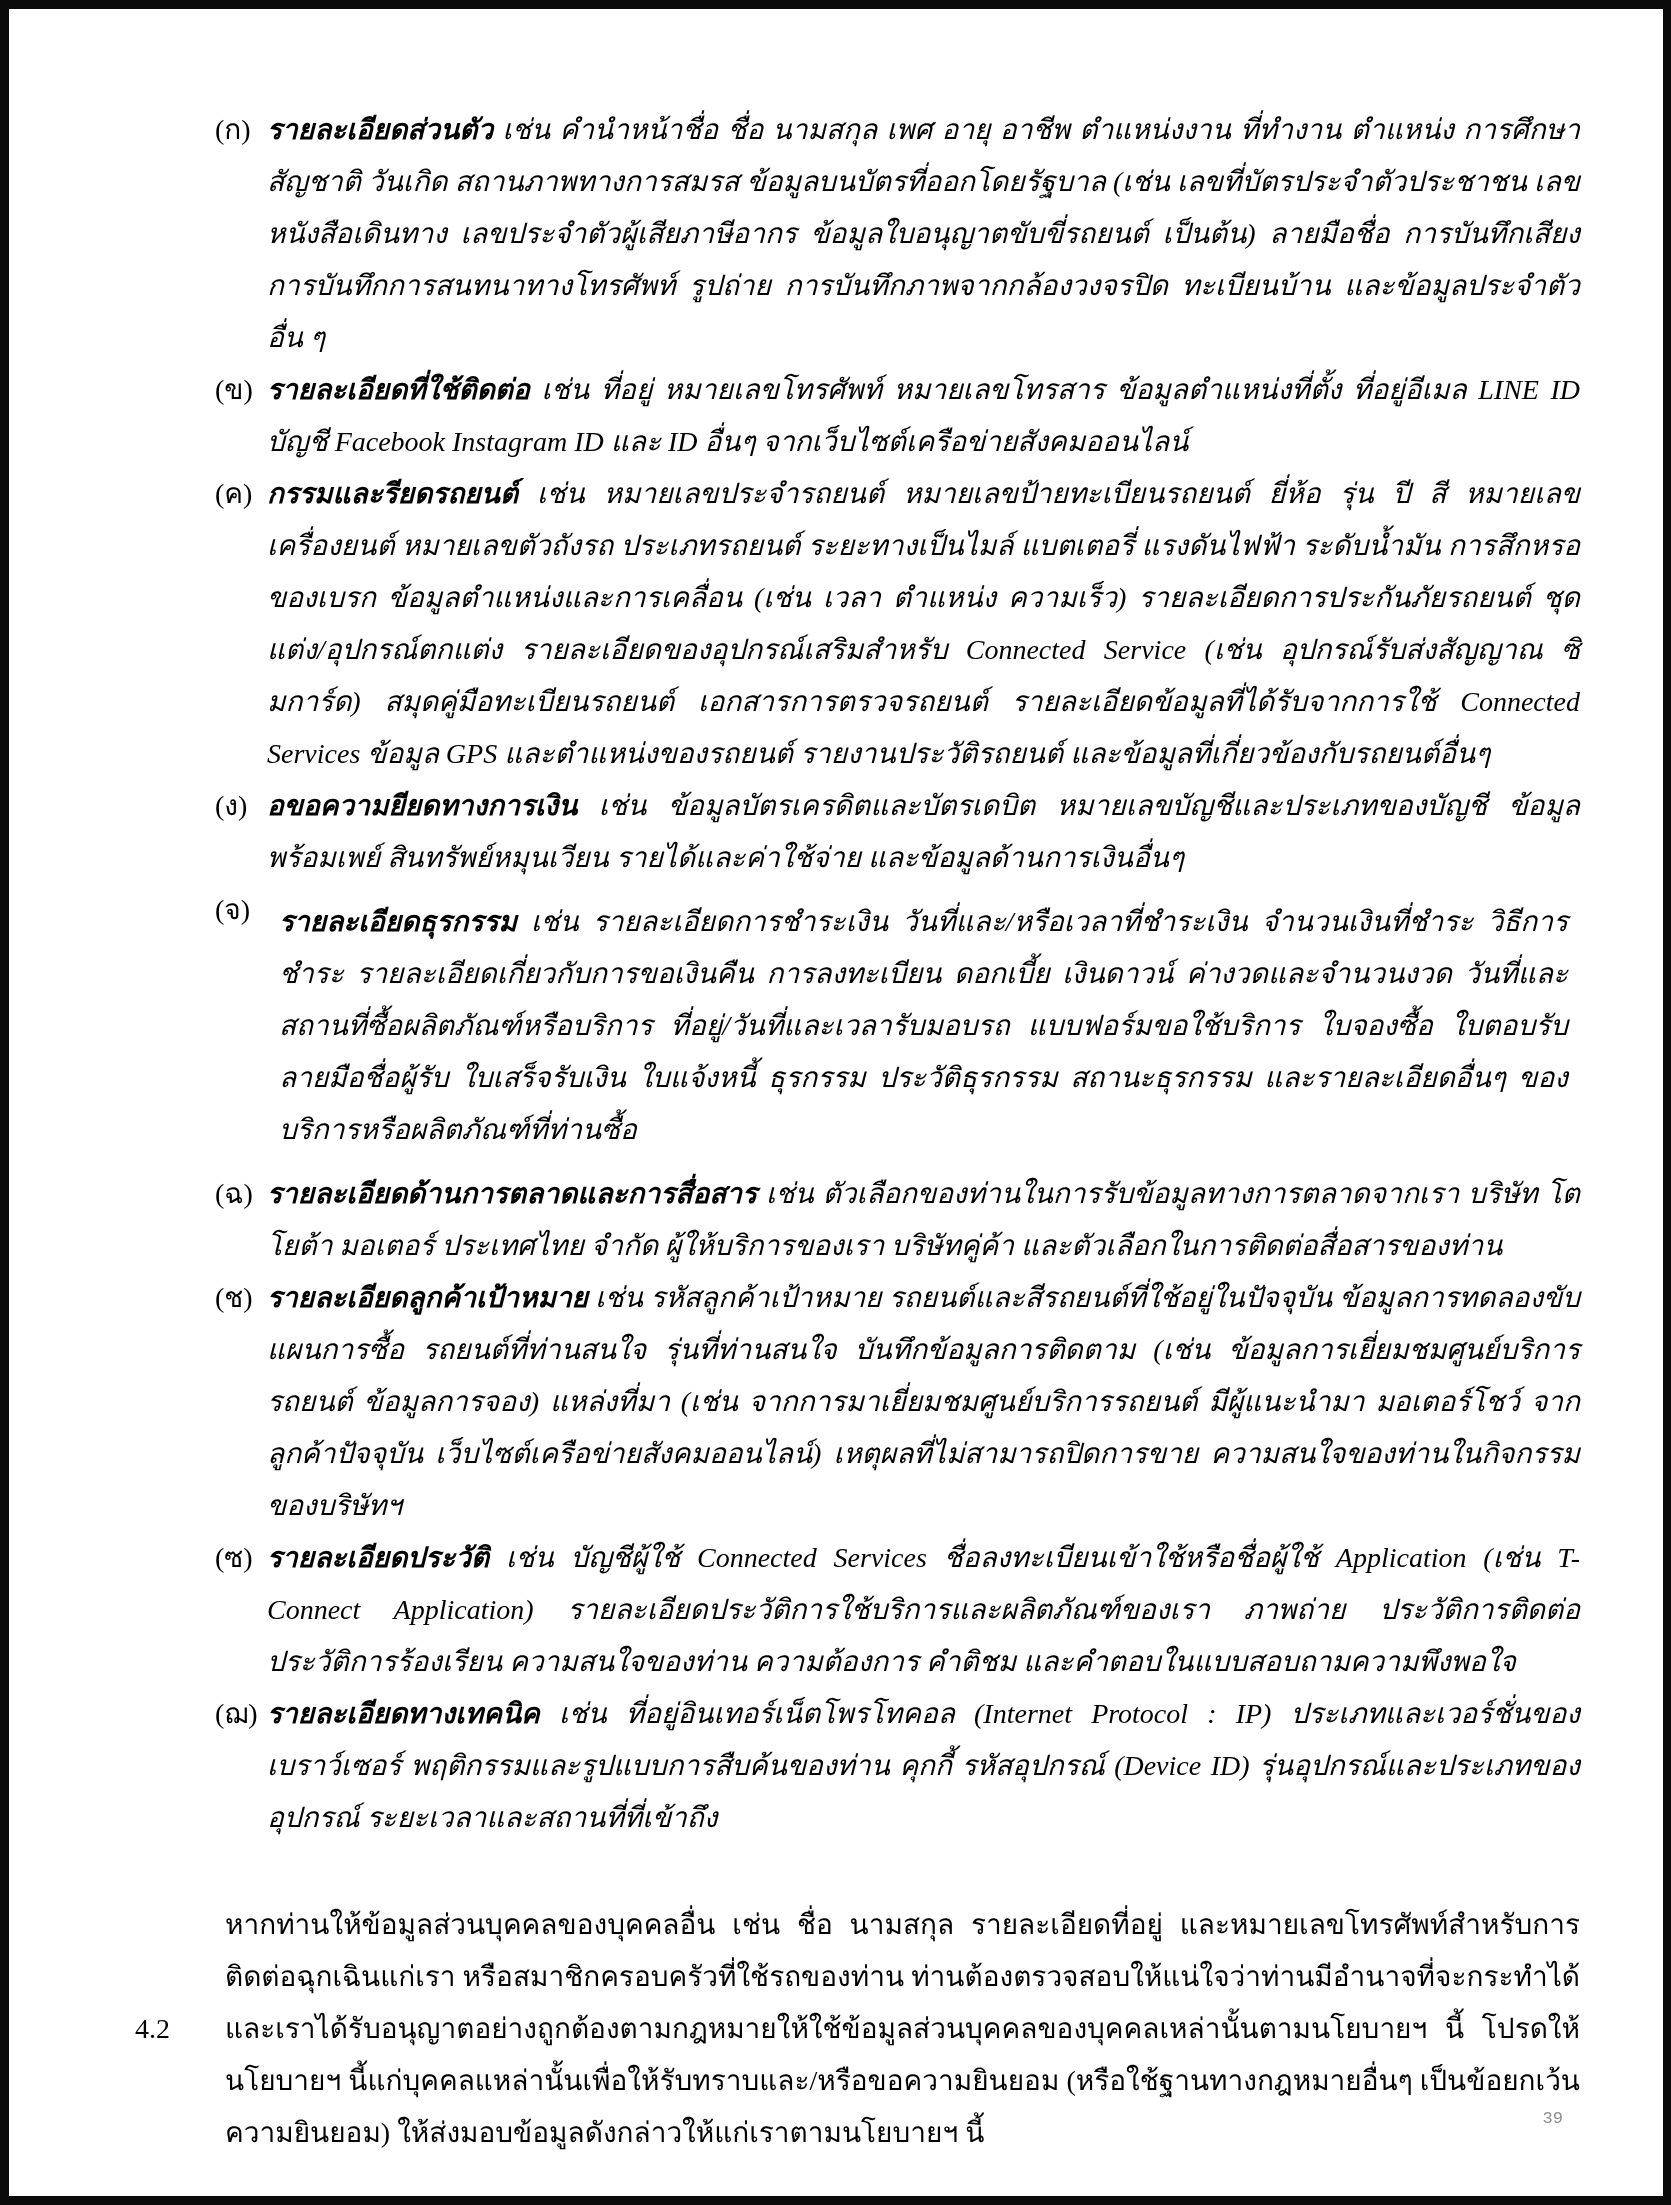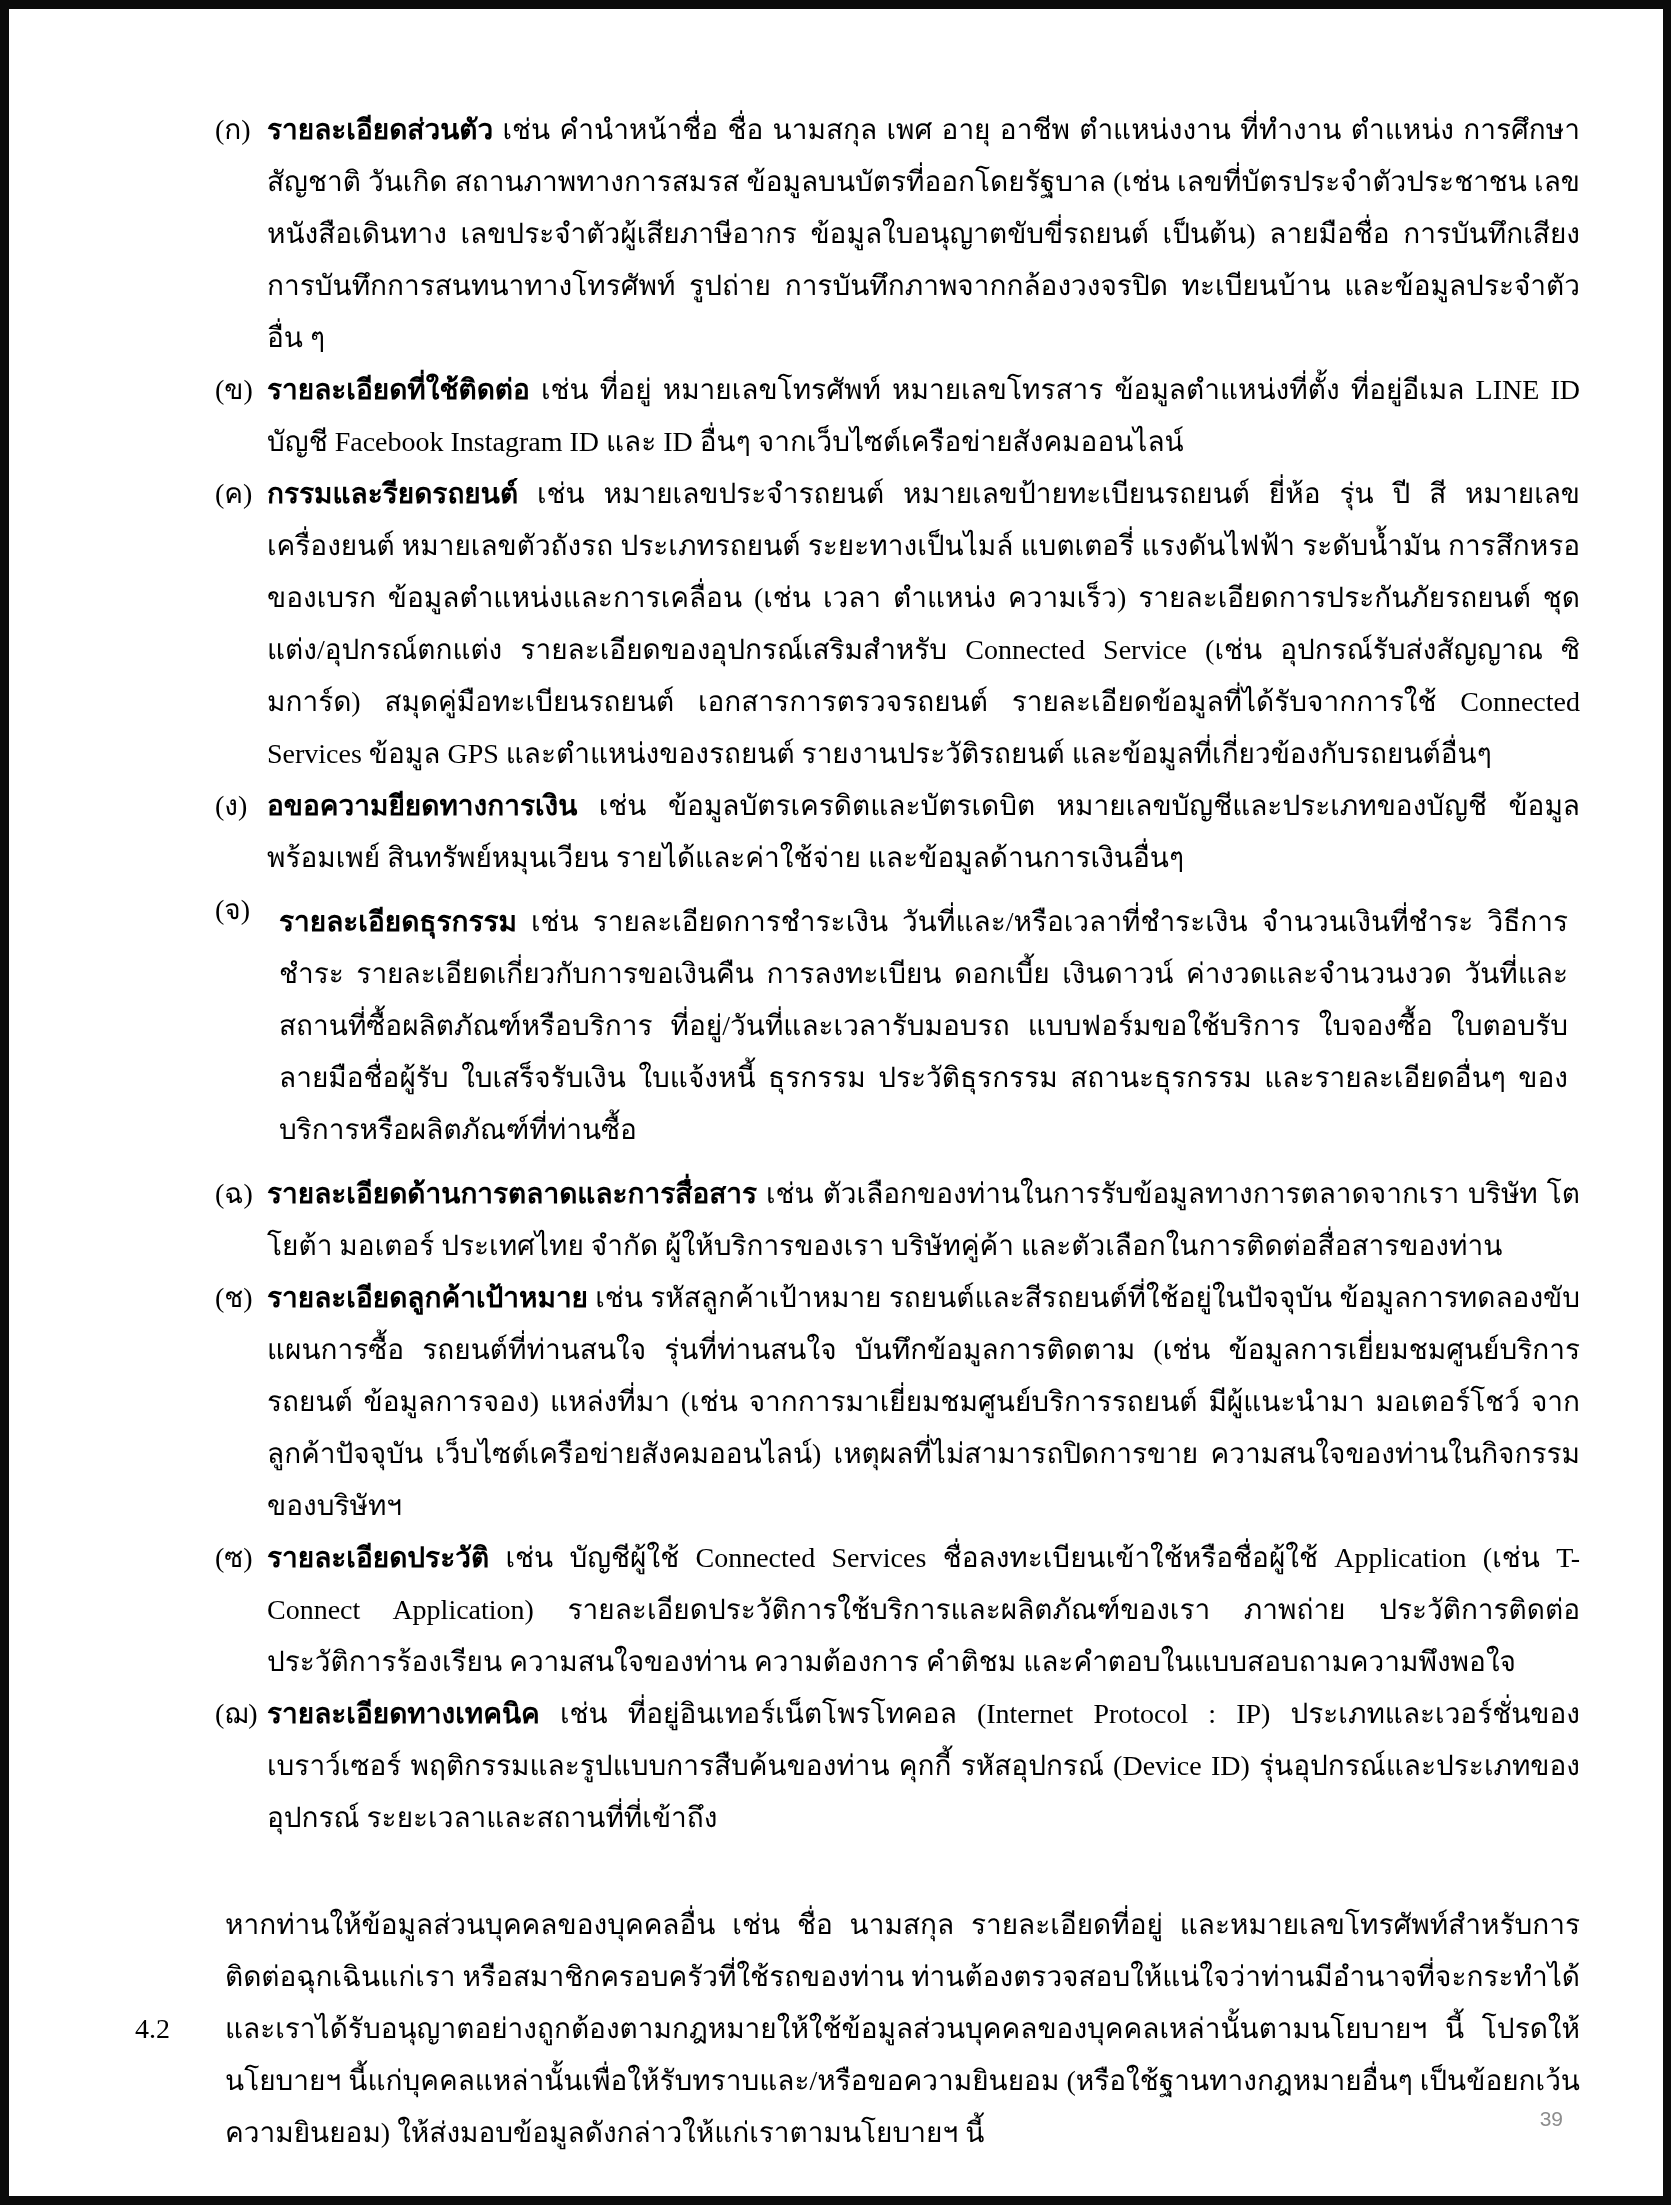--- a/index.html
+++ b/index.html
@@ -31,20 +31,21 @@
     align-items: flex-start;
   }
   .items .item .marker {
     flex: 0 0 52px;
     margin-left: 80px;
     white-space: nowrap;
   }
   .items .item .body {
     flex: 1;
     text-align: justify;
+    font-style: italic;
   }
   .bold {
     font-weight: bold;
   }
   .section {
     display: flex;
     align-items: center;
     margin-top: 55px;
   }
   .section .sec-num {
@@ -52,22 +53,22 @@
     white-space: nowrap;
   }
   .section .body {
     flex: 1;
     text-align: justify;
   }
   .page-num {
     position: absolute;
     top: 2096px;
     right: 100px;
-    font-family: Liberation Sans, sans-serif;
-    font-size: 21px;
+    font-family: Liberation Mono, monospace;
+    font-size: 17px;
     line-height: 28.4px;
     color: #8d8d8d;
   }
 </style>
 </head>
 <body>
 
 <div class="page">
   <div class="doc">
 

